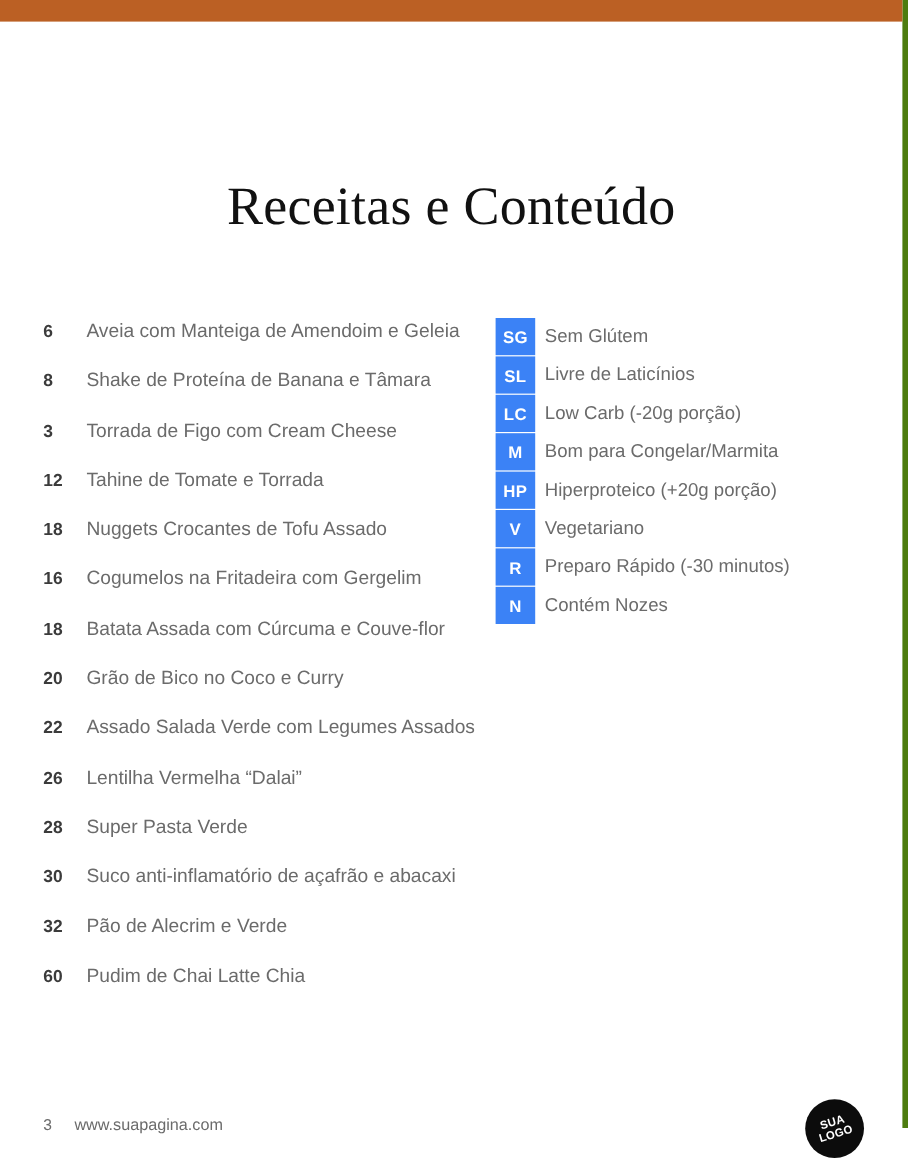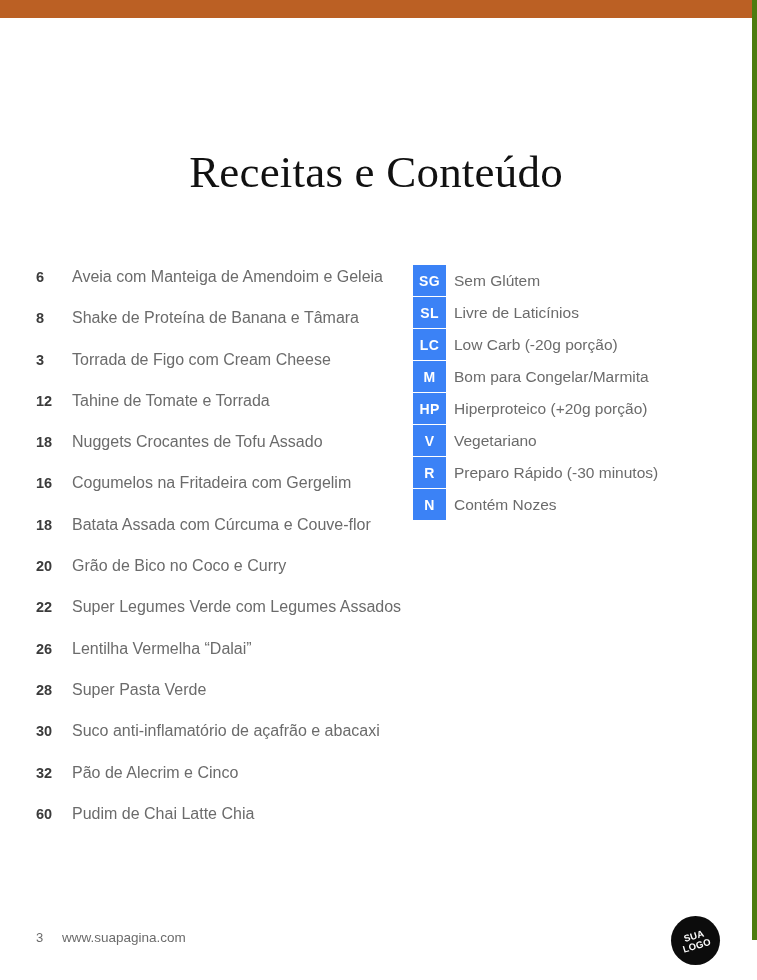--- a/index.html
+++ b/index.html
@@ -201,37 +201,37 @@
       <div class="toc-row">
         <div class="toc-num">18</div>
         <div class="toc-name">Batata Assada com Cúrcuma e Couve-flor</div>
       </div>
       <div class="toc-row">
         <div class="toc-num">20</div>
         <div class="toc-name">Grão de Bico no Coco e Curry</div>
       </div>
       <div class="toc-row">
         <div class="toc-num">22</div>
-        <div class="toc-name">Super Legumes Verde com Legumes Assados</div>
+        <div class="toc-name">Assado Salada Verde com Legumes Assados</div>
       </div>
       <div class="toc-row">
         <div class="toc-num">26</div>
         <div class="toc-name">Lentilha Vermelha “Dalai”</div>
       </div>
       <div class="toc-row">
         <div class="toc-num">28</div>
         <div class="toc-name">Super Pasta Verde</div>
       </div>
       <div class="toc-row">
         <div class="toc-num">30</div>
         <div class="toc-name">Suco anti-inflamatório de açafrão e abacaxi</div>
       </div>
       <div class="toc-row">
         <div class="toc-num">32</div>
-        <div class="toc-name">Pão de Alecrim e Cinco</div>
+        <div class="toc-name">Pão de Alecrim e Verde</div>
       </div>
       <div class="toc-row">
         <div class="toc-num">60</div>
         <div class="toc-name">Pudim de Chai Latte Chia</div>
       </div>
     </div>
 
     <div class="legend">
       <div class="legend-row">
         <div class="legend-badge">SG</div>

